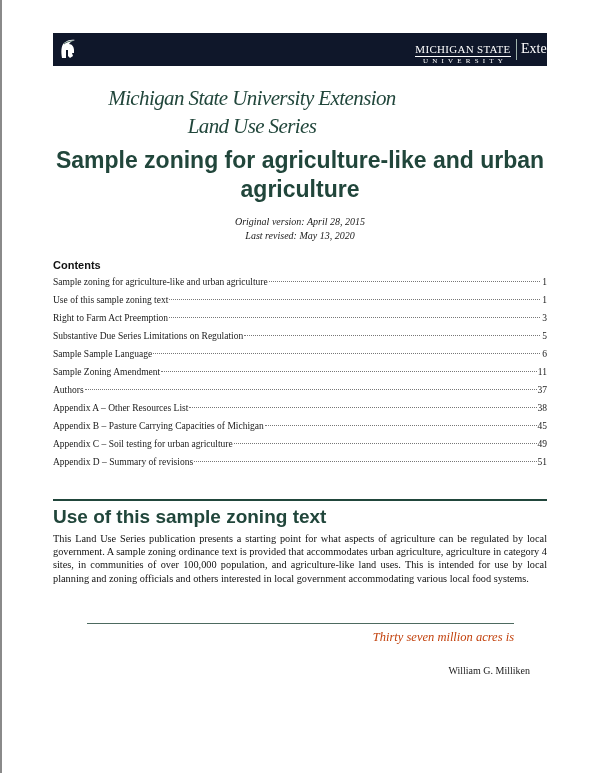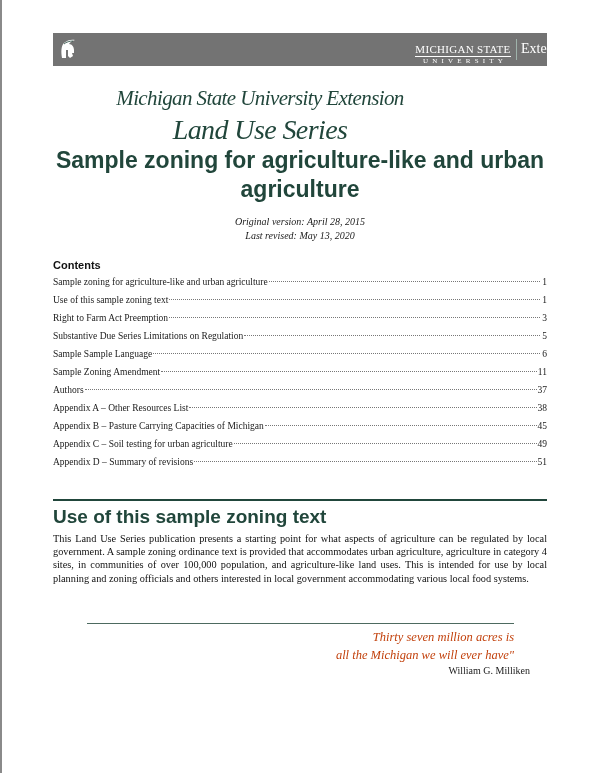--- a/index.html
+++ b/index.html
@@ -1,30 +1,30 @@
 <!DOCTYPE html>
 <html><head>
 <meta charset="utf-8">
 <style>
   * { box-sizing: border-box; margin: 0; padding: 0; }
   html, body { width: 600px; height: 773px; background: #ffffff; overflow: hidden; }
   body { position: relative; font-family: "Liberation Serif", serif; color: #1a1a1a; }
   .left-edge { position: absolute; left: 0; top: 0; width: 2px; height: 773px; background: #8a8a8a; }
 
-  .header-bar { position: absolute; left: 53px; top: 33px; width: 494px; height: 33px; background: #737373; }
+  .header-bar { position: absolute; left: 53px; top: 33px; width: 494px; height: 33px; background: #0f172a; }
   .spartan { position: absolute; left: 6px; top: 5px; width: 18px; height: 22px; }
   .msu-wordmark { position: absolute; left: 360px; top: 6px; width: 100px; text-align: center; color: #fff; }
   .msu-top { font-family: "Liberation Serif", serif; font-size: 11px; letter-spacing: 0.3px; line-height: 11px; border-bottom: 1px solid #fff; display: inline-block; padding-bottom: 1px; }
   .msu-bottom { font-family: "Liberation Serif", serif; font-size: 7px; letter-spacing: 4.2px; line-height: 9px; margin-left: 4px; }
   .wordmark-divider { position: absolute; left: 463px; top: 6px; width: 1px; height: 21px; background: #9fb3ab; }
   .ext-label { position: absolute; left: 468px; top: 7px; color: #fff; font-family: Liberation Serif, serif; font-size: 14px; line-height: 18px; }
 
-  .series-title { position: absolute; left: 16px; width: 488px; text-align: center; font-family: "Liberation Serif", serif; font-style: italic; color: #21463b; }
+  .series-title { position: absolute; left: 8px; width: 488px; text-align: center; font-family: "Liberation Serif", serif; font-style: italic; color: #21463b; }
   .st1 { top: 86px; font-size: 21px; letter-spacing: -0.6px; }
-  .st2 { top: 114px; font-size: 28px; letter-spacing: -0.6px; }
+  .st2 { top: 114px; font-size: 21px; letter-spacing: -0.6px; }
 
   .doc-title { position: absolute; left: 40px; top: 146px; width: 520px; text-align: center; font-family: "Liberation Sans", sans-serif; font-weight: bold; font-size: 23px; line-height: 29px; color: #21463b; }
 
   .dates { position: absolute; left: 0; top: 215px; width: 600px; text-align: center; font-family: "Liberation Serif", serif; font-style: italic; font-size: 10px; line-height: 14px; color: #1a1a1a; }
 
   .contents-heading { position: absolute; left: 53px; top: 259px; font-family: "Liberation Sans", sans-serif; font-weight: bold; font-size: 11px; color: #111; }
   .toc { position: absolute; left: 53px; top: 273px; width: 494px; }
   .toc-row { display: flex; align-items: baseline; height: 18px; font-size: 9.5px; line-height: 18px; color: #1a1a1a; cursor: pointer; }
   .toc-label { white-space: nowrap; }
   .toc-dots { flex: 1; border-bottom: 1px dotted #777; margin: 0 1px; transform: translateY(-3px); height: 1px; }
@@ -126,15 +126,14 @@
     </div>
 </div>
 
 <div class="section-rule"></div>
 <div class="section-heading">Use of this sample zoning text</div>
 <p class="body-text">This Land Use Series publication presents a starting point for what aspects of agriculture can be regulated by local government. A sample zoning ordinance text is provided that accommodates urban agriculture, agriculture in category 4 sites, in communities of over 100,000 population, and agriculture-like land uses.  This is intended for use by local planning and zoning officials and others interested in local government accommodating various local food systems.</p>
 
 <div class="quote-rule"></div>
 <div class="quote">
   <div>Thirty seven million acres is</div>
-  <div>all the Michigan we will ever have"</div>
 </div>
 <div class="quote-author">William G. Milliken</div>
 
 </body></html>

